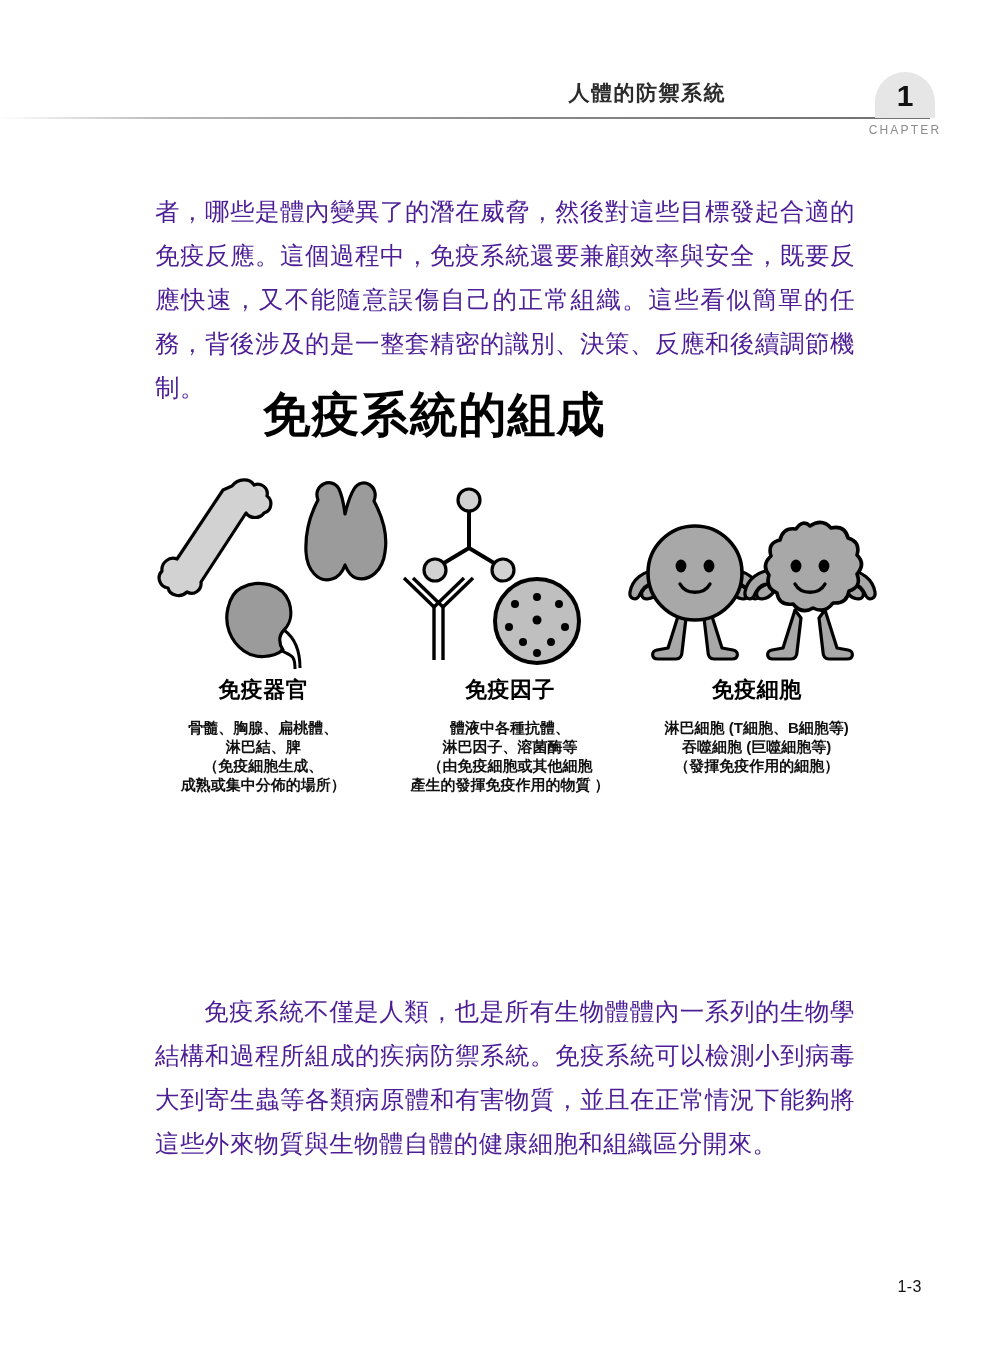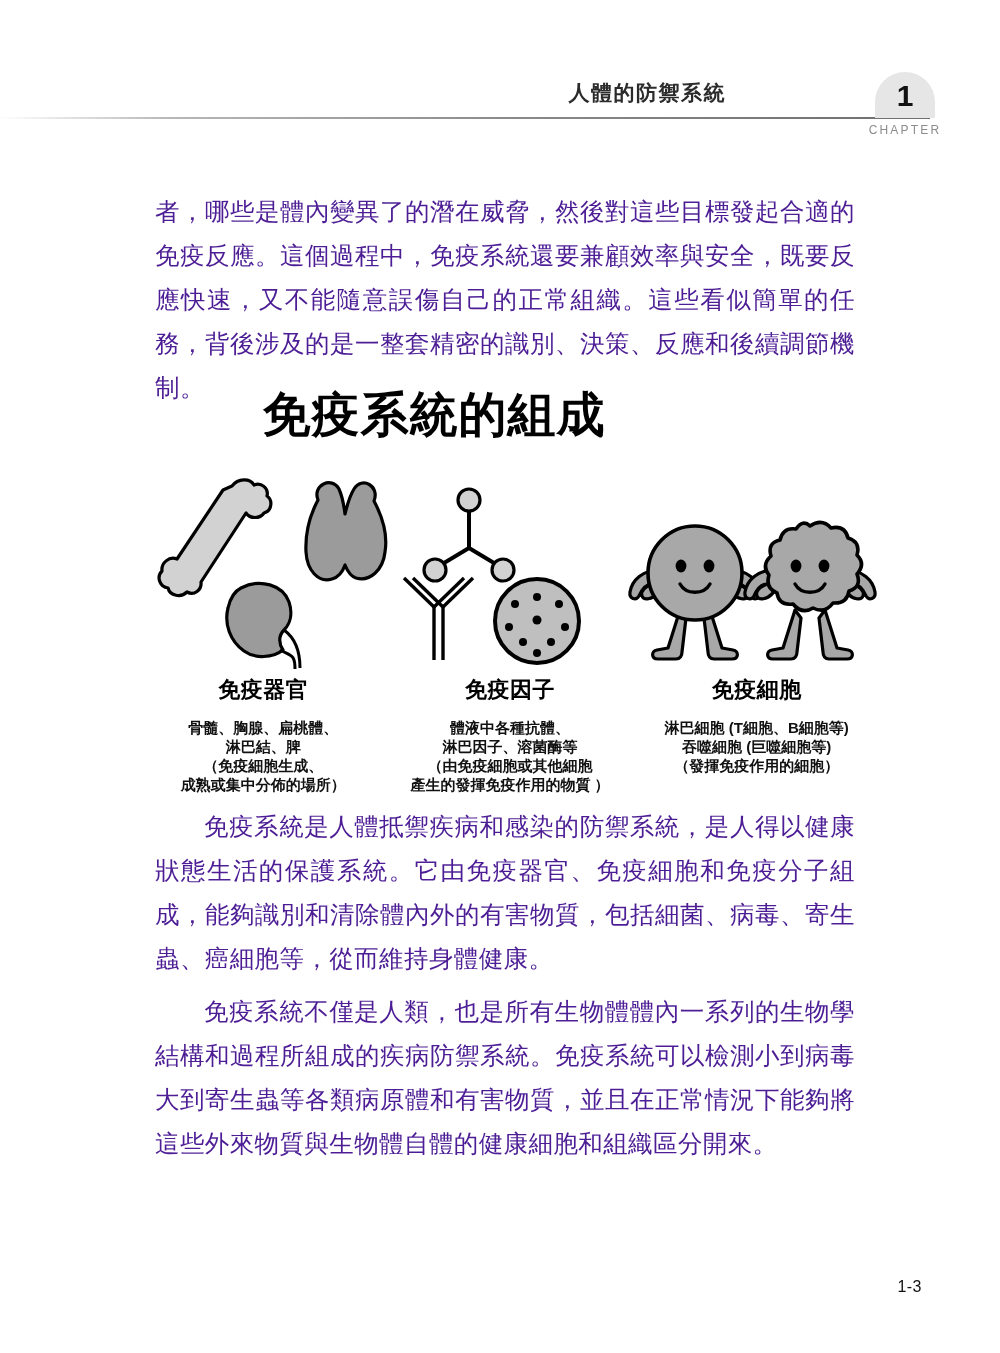--- a/index.html
+++ b/index.html
@@ -325,23 +325,20 @@
         <div class="cap-lines">
           <span>淋巴細胞 (T細胞、B細胞等)</span>
           <span>吞噬細胞 (巨噬細胞等)</span>
           <span>（發揮免疫作用的細胞）</span>
         </div>
       </div>
 
     </div>
   </div>
 
-  <div class="body-col" id="para-2" style="top:805px;">
-    <p class="para indent">免疫系統是人體抵禦疾病和感染的防禦系統，是人得以健康狀態生活的保護系統。它由免疫器官、免疫細胞和免疫分子組成，能夠識別和清除體內外的有害物質，包括細菌、病毒、寄生蟲、癌細胞等，從而維持身體健康。</p>
-  </div>
 
   <div class="body-col" id="para-3" style="top:990px;">
     <p class="para indent">免疫系統不僅是人類，也是所有生物體體內一系列的生物學結構和過程所組成的疾病防禦系統。免疫系統可以檢測小到病毒大到寄生蟲等各類病原體和有害物質，並且在正常情況下能夠將這些外來物質與生物體自體的健康細胞和組織區分開來。</p>
   </div>
 
   <div class="folio">1-3</div>
 
 </div>
 
 </body></html>

